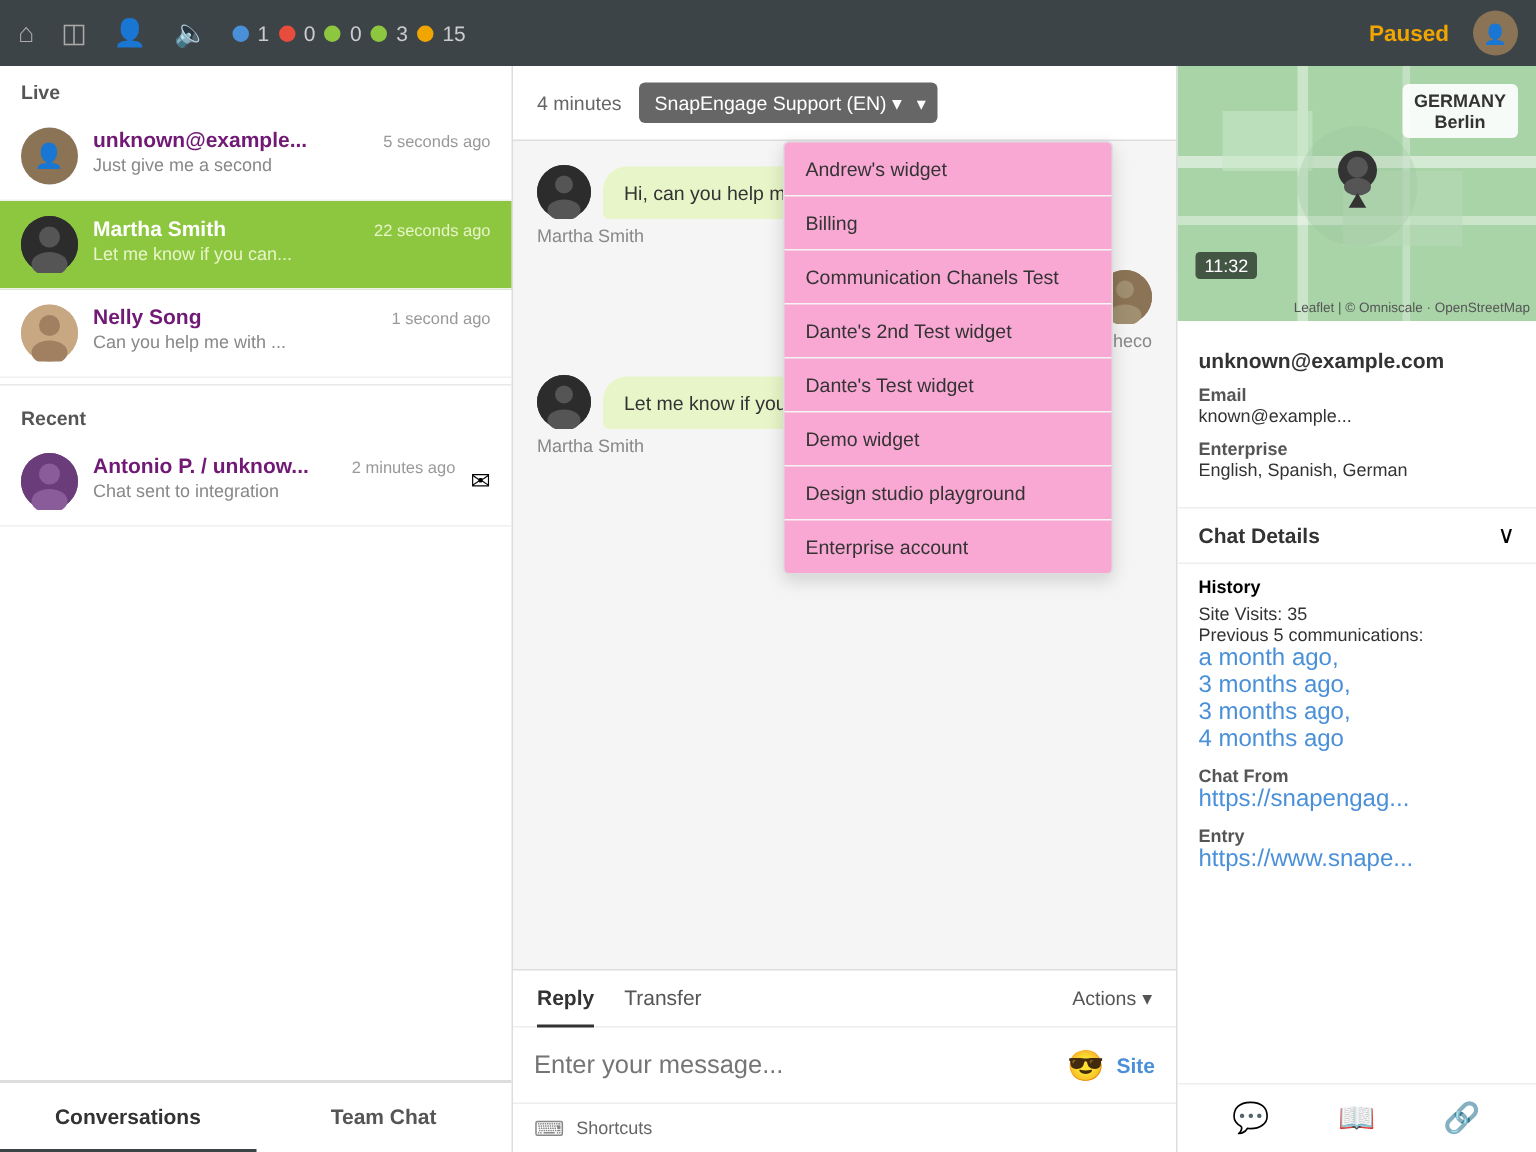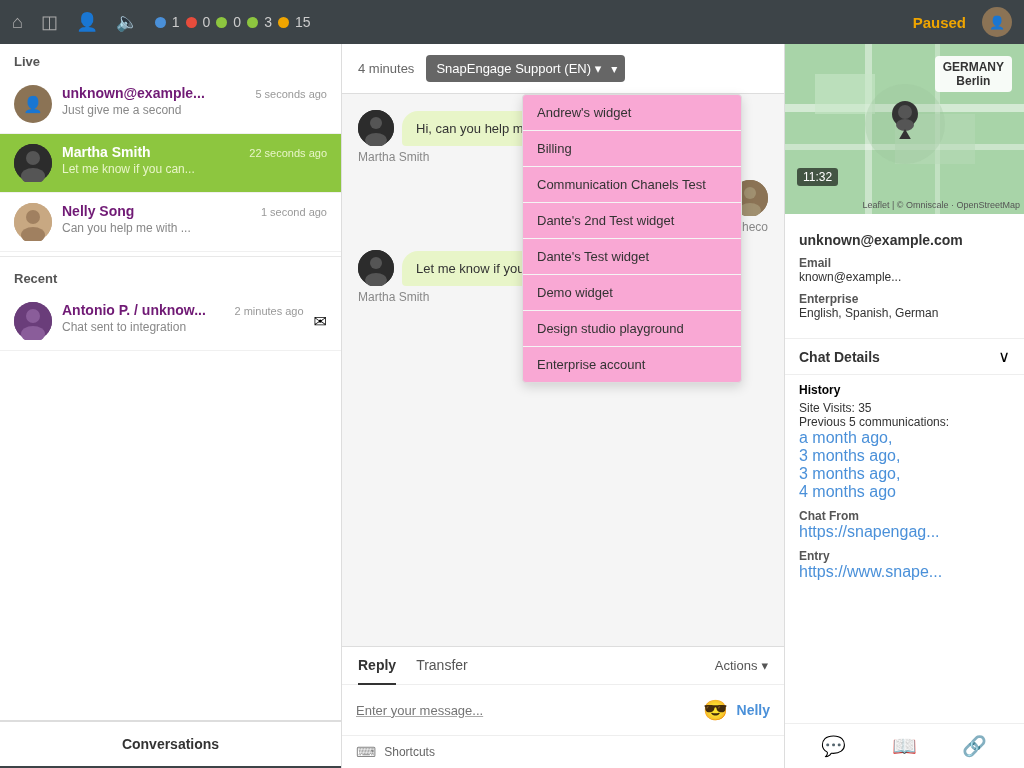--- a/index.html
+++ b/index.html
@@ -177,21 +177,21 @@
     .actions-btn {
       margin-left: auto;
       font-size: 13px;
       color: #555;
       cursor: pointer;
       display: flex;
       align-items: center;
       gap: 4px;
     }
     .message-input-area { padding: 10px 14px; display: flex; align-items: center; gap: 8px; min-height: 50px; }
-    .message-input { flex: 1; border: none; outline: none; font-size: 13px; color: #aaa; background: transparent; text-decoration: underline; }
+    .message-input { flex: 1; border: none; outline: none; font-size: 17px; color: #aaa; background: transparent; }
     .emoji-btn { font-size: 20px; cursor: pointer; }
     .send-btn { color: #4a90d9; font-size: 14px; font-weight: 600; cursor: pointer; }
     .shortcuts-bar {
       padding: 8px 14px;
       border-top: 1px solid #eee;
       display: flex;
       align-items: center;
       gap: 8px;
       font-size: 12px;
       color: #666;
@@ -391,20 +391,21 @@
           <span class="conv-name">Antonio P. / unknow...</span>
           <span class="conv-time">2 minutes ago</span>
         </div>
         <div class="conv-preview">Chat sent to integration</div>
       </div>
       <div class="conv-icon">✉</div>
     </div>
 
     <div class="sidebar-footer">
       <div class="sidebar-footer-tab active">Conversations</div>
+      <div class="sidebar-footer-tab">Team Chat</div>
     </div>
   </div>
 
   <div class="chat-panel">
 
     <div class="chat-header">
       <span class="chat-time">4 minutes</span>
       <div class="select-wrapper">
         <div class="chat-widget-select">
           <span>SnapEngage Support (EN)</span> ▾
@@ -473,21 +474,21 @@
         <div class="footer-tab active">Reply</div>
         <div class="footer-tab">Transfer</div>
         <div class="actions-btn">
           <span>Actions</span>
           <span>▾</span>
         </div>
       </div>
       <div class="message-input-area">
         <input class="message-input" placeholder="Enter your message..." type="text" style="">
         <span class="emoji-btn">😎</span>
-        <span class="send-btn">Nelly</span>
+        <span class="send-btn">Site</span>
       </div>
       <div class="shortcuts-bar">
         <span class="kbd-icon">⌨</span>
         <span>Shortcuts</span>
       </div>
     </div>
   </div>
 
   <div class="right-panel">
 

